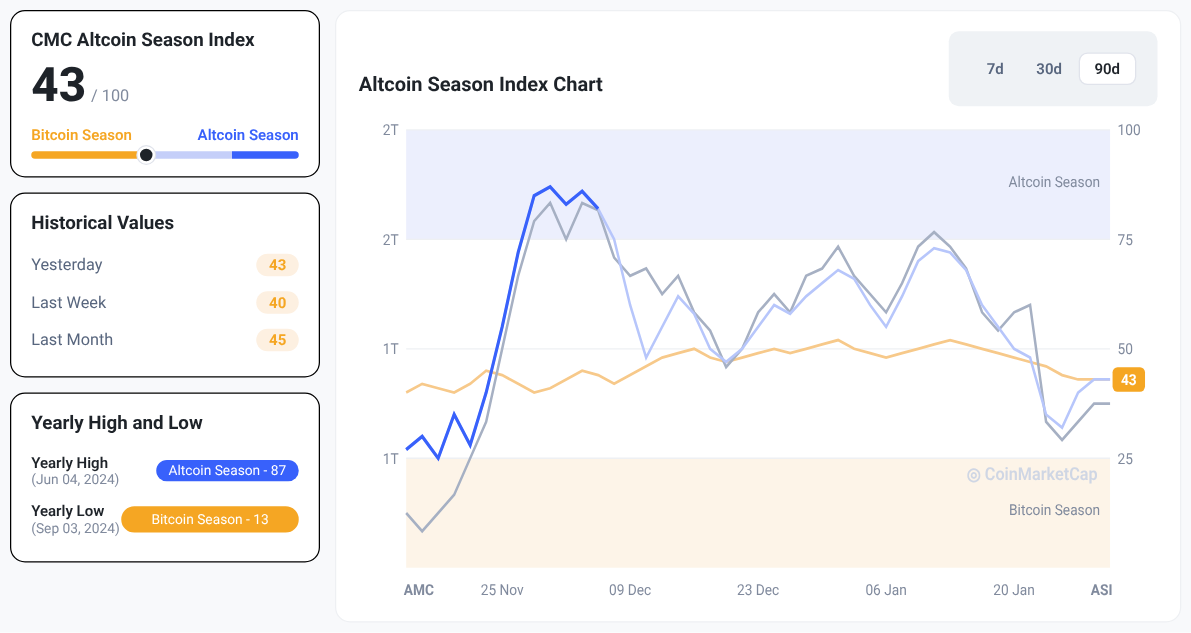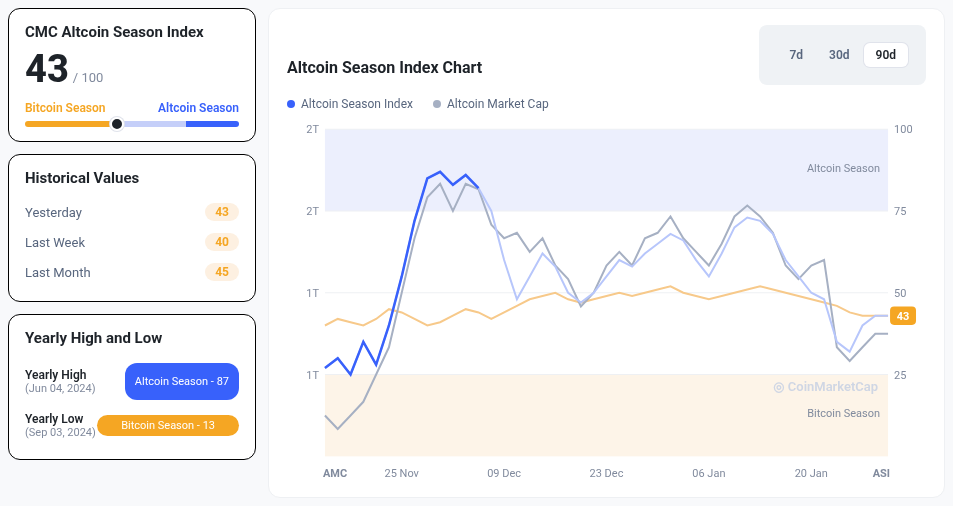--- a/index.html
+++ b/index.html
@@ -52,21 +52,21 @@
   }
   .sec-title { font-size: 15px; font-weight: 700; margin-bottom: 10px; }
   .hist-row { display: flex; justify-content: space-between; align-items: center; font-size: 13px; padding: 6px 0; color: #58667e; }
   .badge {
     border-radius: 10px;
     padding: 2px 10px;
     font-weight: 700;
     font-size: 12px;
   }
   .badge-orange-lt { background: #fdf0e1; color: #f5a623; }
-  .badge-blue { background: #3861fb; color: #fff; font-size: 11px; padding: 12px 10px; border-radius: 12px; }
+  .badge-blue { background: #3861fb; color: #fff; font-size: 11px; padding: 2px 10px; border-radius: 12px; }
   .badge-orange { background: #f5a623; color: #fff; font-size: 11px; padding: 4px 24px; border-radius: 12px; }
   .yhl-row { display: flex; justify-content: space-between; align-items: center; padding: 6px 0; }
   .yhl-key { font-size: 12px; font-weight: 600; color: #1e2329; }
   .yhl-date { font-size: 11px; color: #808a9d; }
 
   .right-col {
     flex: 1;
     background: #fff;
     border: 1px solid #eef0f3;
     border-radius: 12px;
@@ -150,30 +150,20 @@
 
 <div class="right-col">
   <div class="chart-head">
     <div class="chart-title">Altcoin Season Index Chart</div>
     <div class="time-tabs" id="time-tabs">
         <div class="time-tab">7d</div>
         <div class="time-tab">30d</div>
         <div class="time-tab active">90d</div>
       </div>
   </div>
-  <div class="legend-row">
-    <div class="legend-item">
-      <span class="dot dot-blue"></span>
-      <span>Altcoin Season Index</span>
-    </div>
-    <div class="legend-item">
-      <span class="dot dot-gray"></span>
-      <span>Altcoin Market Cap</span>
-    </div>
-  </div>
   <div class="chart-wrap">
     <svg id="chart-svg" viewBox="0 0 640 360" preserveAspectRatio="none">
         <rect x="38" y="10" width="564" height="80" fill="#eceffd"></rect>
         <rect x="38" y="250" width="564" height="80" fill="#fdf4e8"></rect>
         <line x1="38" x2="602" y1="10" y2="10" stroke="#eef0f3" stroke-width="1"></line>
         <text x="608" y="14" class="axis-txt">100</text>
         <text x="32" y="14" class="axis-txt" text-anchor="end">2T</text>
         <line x1="38" x2="602" y1="90" y2="90" stroke="#eef0f3" stroke-width="1"></line>
         <text x="608" y="94" class="axis-txt">75</text>
         <text x="32" y="94" class="axis-txt" text-anchor="end">2T</text>

